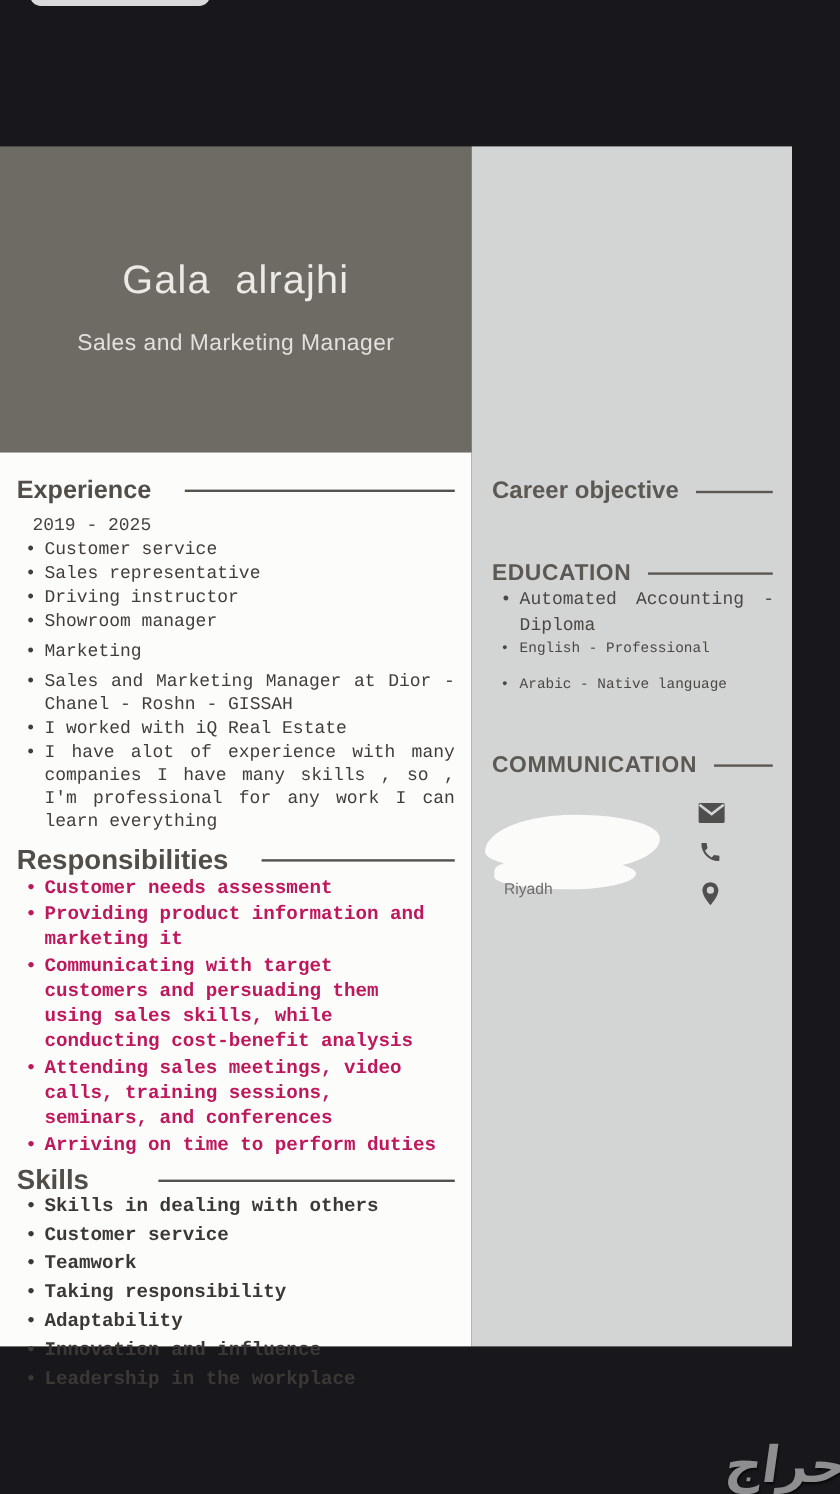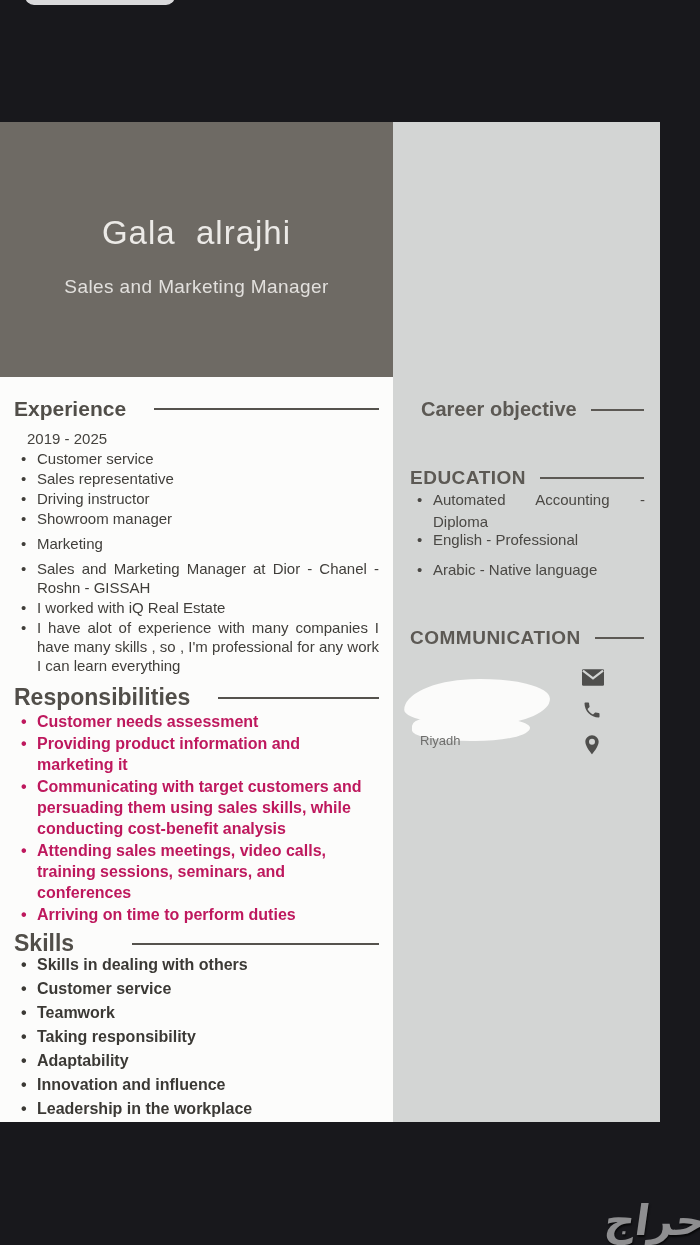--- a/index.html
+++ b/index.html
@@ -26,42 +26,42 @@
   .h-exp{font-size:21px;}
   .h-resp{font-size:23px;}
   .h-skill{font-size:23px;}
   .h-right{font-weight:bold;color:#5c5954;}
   .h-co{font-size:20px;}
   .h-edu{font-size:19px;letter-spacing:.5px;}
   .h-lang{font-size:21px;}
   .h-comm{font-size:19px;letter-spacing:.5px;}
   .right-col .h-row .rule{margin-left:14px;background:#5c5954;}
   
-  .serif{font-family:Liberation Sans, sans-serif;}
+  .serif{font-family:Liberation Mono, monospace;}
   .period{margin:9px 0 2px 13px;font-size:15px;color:#45433f;}
   ul.blist{list-style:none;margin:0;padding:0;}
   ul.blist li{position:relative;padding-left:23px;}
   ul.blist li::before{content:"•";position:absolute;left:7px;top:0;}
   .exp-list{margin-top:5px;font-size:15px;color:#403e3a;}
   .exp-list li{line-height:19px;margin-bottom:1px;text-align:justify;padding-right:4px;}
   .exp-list li:nth-child(5),.exp-list li:nth-child(6){margin-top:6px;}
   .resp-head{margin-top:9px;}
   .resp-list{margin-top:7px;font-size:16px;font-weight:bold;color:#be185d;}
   .resp-list li{line-height:21px;margin-bottom:1px;padding-right:10px;}
   .skills-head{margin-top:5px;}
   .skills-list{margin-top:9px;font-size:16px;font-weight:bold;color:#3b3935;}
   .skills-list li{line-height:16px;margin-bottom:8px;}
   
-  .co-head{margin-top:276px;margin-left:11px;}
+  .co-head{margin-top:276px;}
   .co-text{margin-top:11px;font-size:15px;font-weight:bold;line-height:23px;color:#44423e;}
   .edu-head{margin-top:46px;}
   .edu-list{margin-top:20px;font-size:15px;color:#4a4844;}
   .edu-list li{line-height:22px;text-align:justify;width:212px;}
   .lang-head{margin-top:38px;}
-  .lang-list{margin-top:22px;font-size:15px;color:#4a4844;margin-left:10px;}
+  .lang-list{margin-top:22px;font-size:12px;color:#4a4844;margin-left:10px;}
   .lang-list li{line-height:14px;margin-bottom:16px;}
   .comm-head{margin-top:50px;}
   .comm-body{position:relative;margin-top:14px;height:140px;}
   .blob{position:absolute;left:-6px;top:16px;width:146px;height:46px;background:#fbfbfa;
         border-radius:46% 54% 40% 60%/62% 48% 52% 38%;transform:rotate(-2deg);}
   .blob2{position:absolute;left:2px;top:52px;width:118px;height:26px;background:#fbfbfa;
          border-radius:40% 60% 55% 45%/50% 50% 60% 40%;transform:rotate(1deg);}
   .icon-col{position:absolute;left:172px;top:6px;display:flex;flex-direction:column;gap:14px;}
   .icon-col svg{display:block;}
   .riyadh{position:absolute;left:10px;top:70px;font-size:13px;color:#6e6e6c;}

